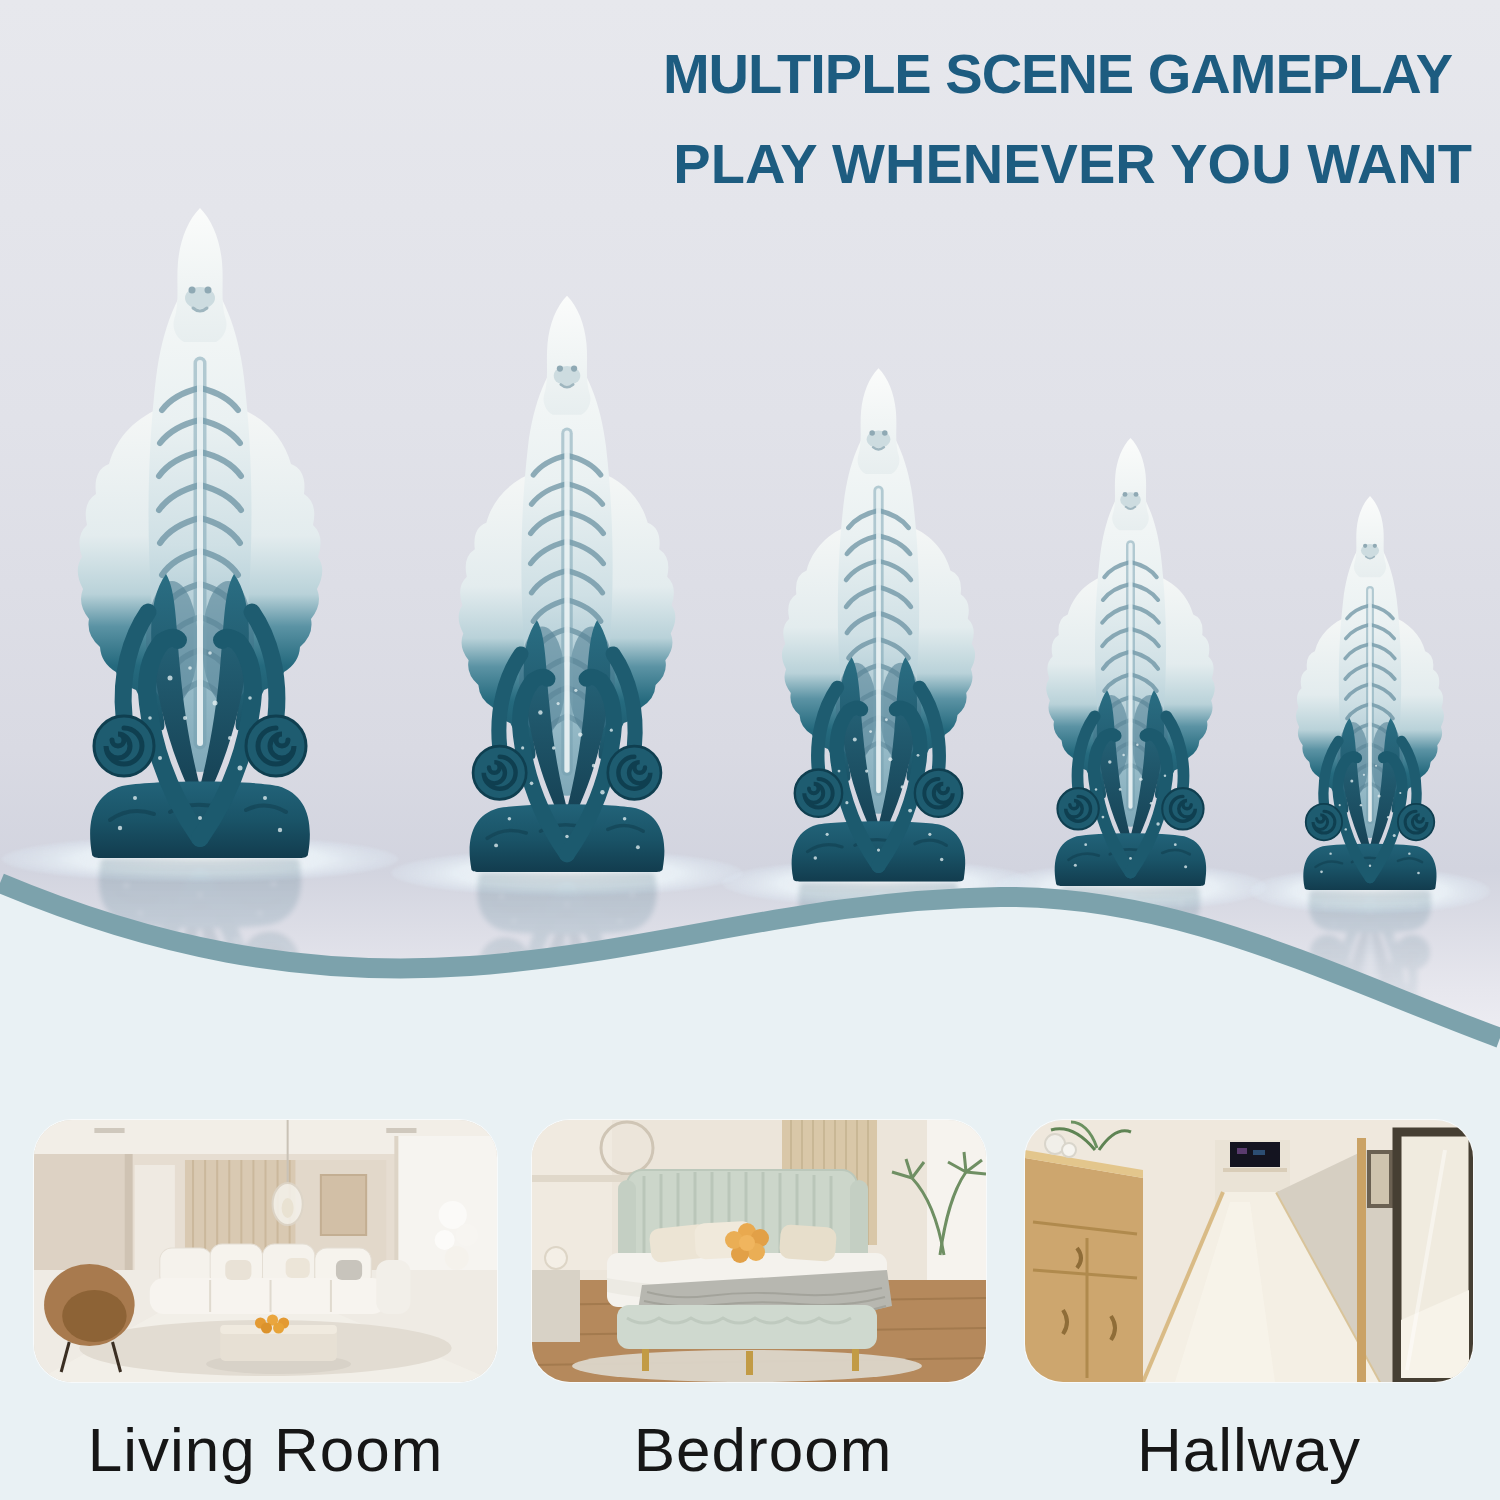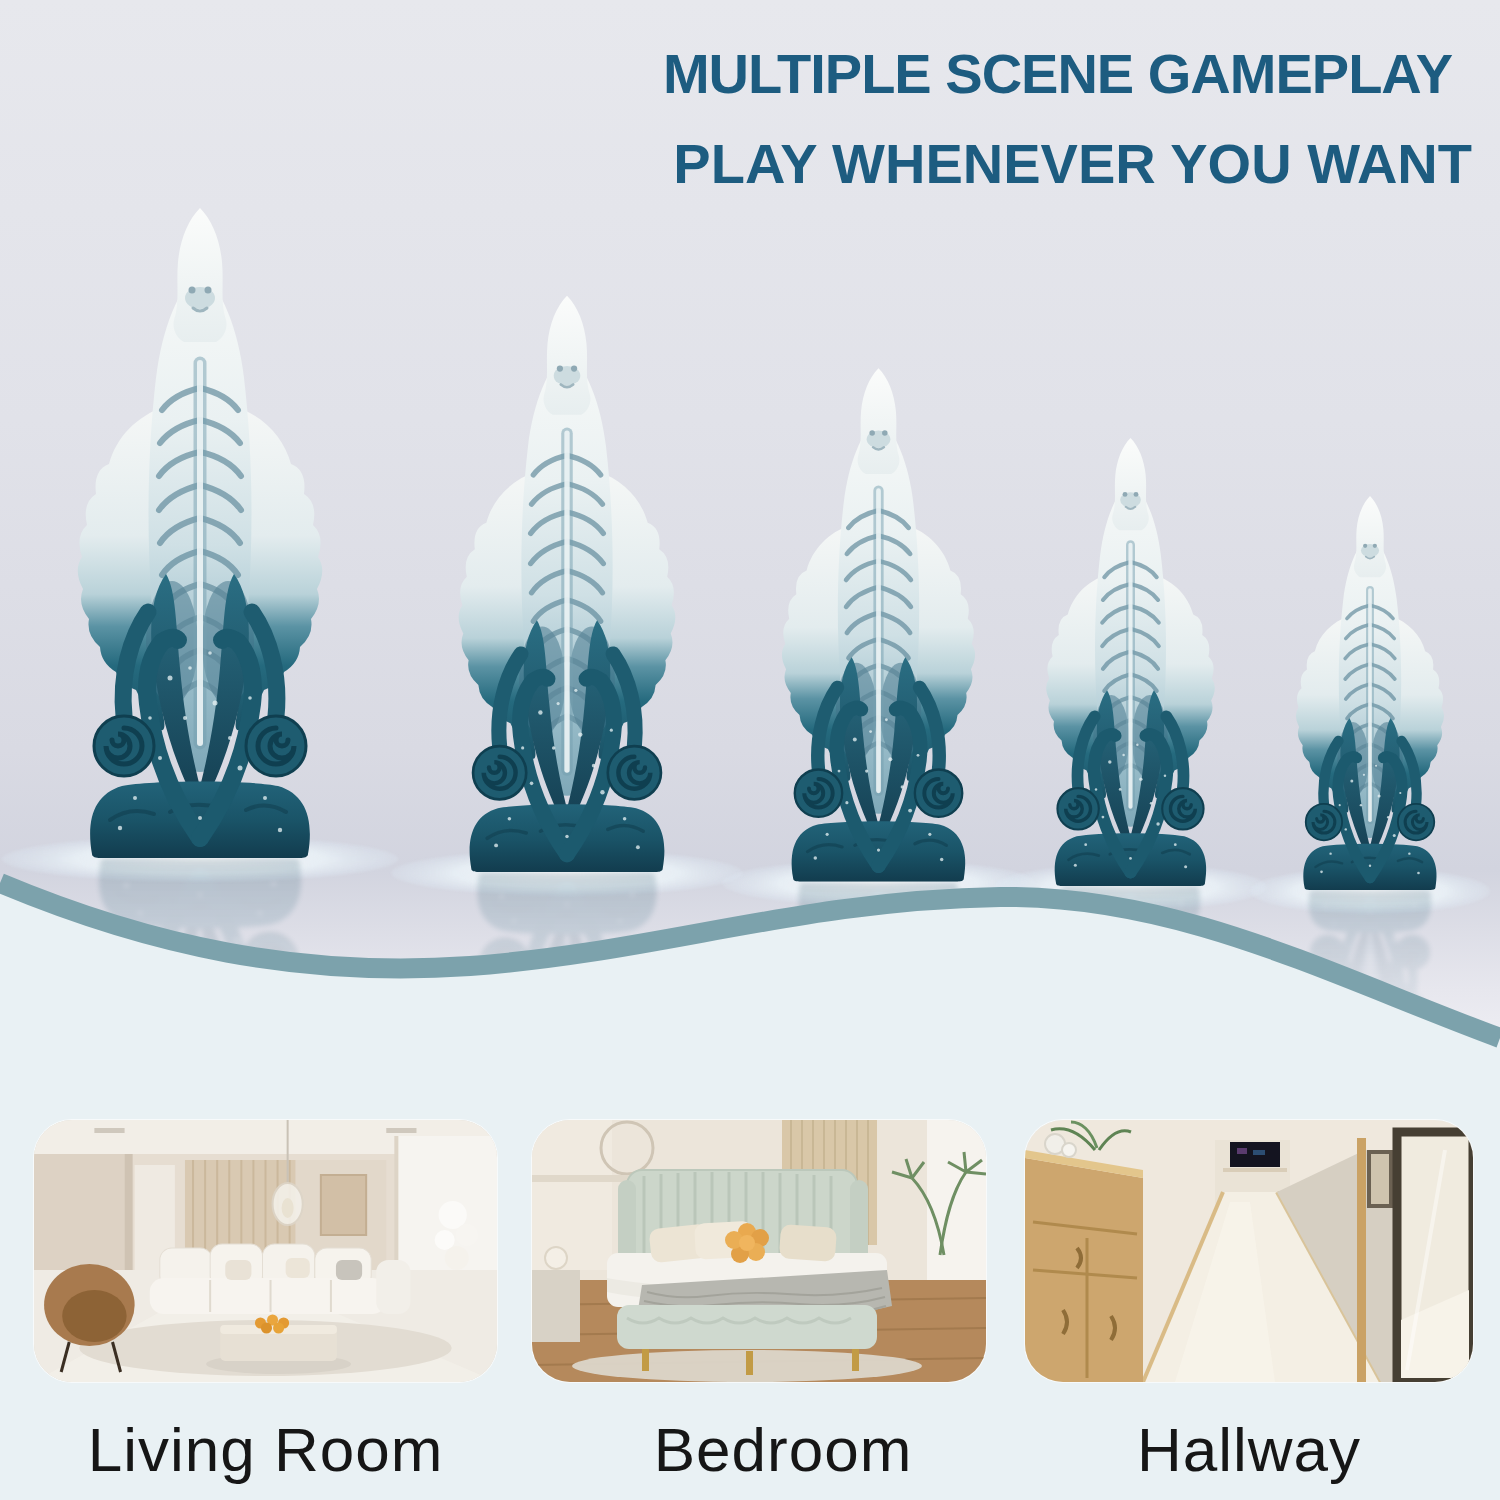--- a/index.html
+++ b/index.html
@@ -422,16 +422,16 @@
       <rect x="344" y="32" width="22" height="54" fill="#cfc4ae" stroke="#6b6152" stroke-width="4"></rect>
       <g>
         <rect x="372" y="12" width="76 " height="250" fill="#f0ebdf" stroke="#463f33" stroke-width="9"></rect>
         <polygon points="376,200 444,170 444,258 376,258" fill="#f7f3e9"></polygon>
         <line x1="382" y1="250" x2="420" y2="30" stroke="#ffffff" stroke-width="4" opacity="0.45"></line>
       </g>
     </svg>
   </div>
 
   <div class="scene-label" style="left:34px;width:463px;">Living Room</div>
-  <div class="scene-label" style="left:556px;width:454px;">Bedroom</div>
+  <div class="scene-label" style="left:536px;width:454px;">Bedroom</div>
   <div class="scene-label" style="left:1025px;width:448px;">Hallway</div>
 
 </div>
 
 </body></html>

